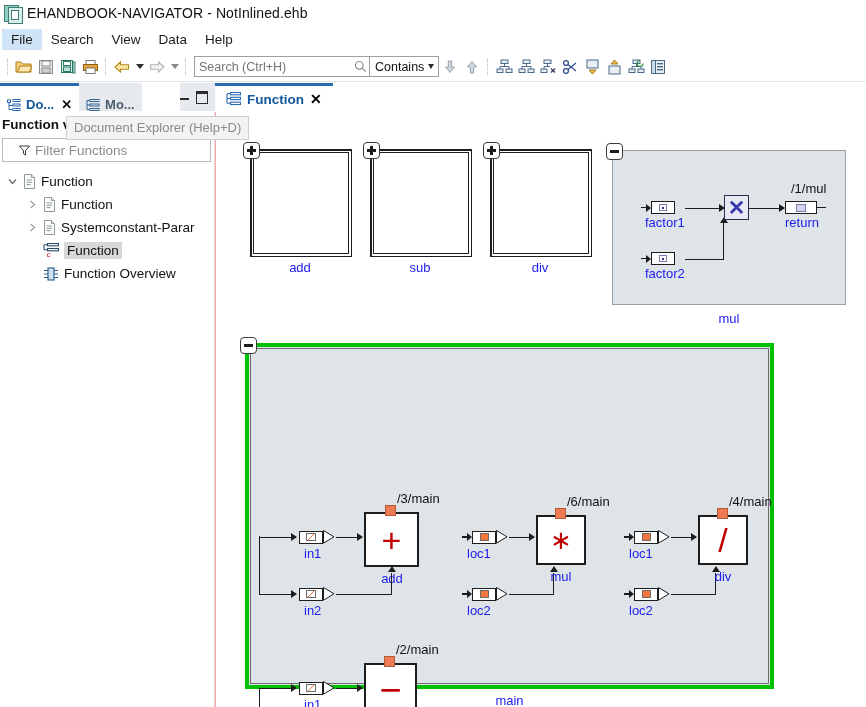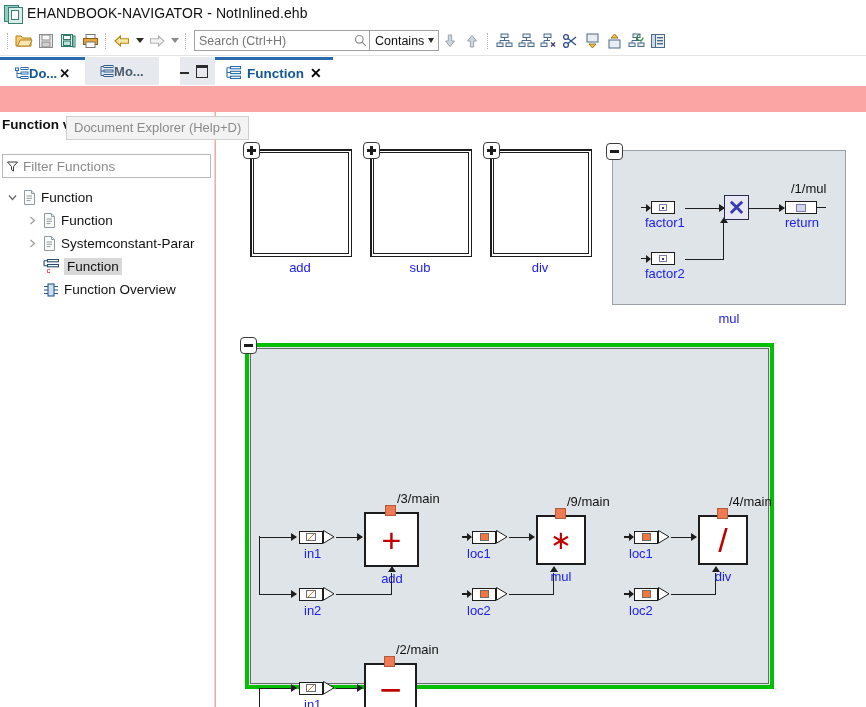--- a/index.html
+++ b/index.html
@@ -35,21 +35,21 @@
   .searchbox input{border:0;outline:0;height:17px;width:148px;font-size:12.5px;color:#777;padding:0 4px;
     font-family:"Liberation Sans",sans-serif;background:transparent;}
   .searchbox .mag{width:18px;height:17px;display:flex;align-items:center;justify-content:center;}
   .searchbox .vsep{width:1px;height:19px;background:#a0a0a0;}
   .searchbox .contains{font-size:12.5px;padding:0 4px 0 5px;color:#111;display:flex;align-items:center;gap:4px;height:19px;}
   .searchbox .contains i{width:0;height:0;border-left:3.5px solid transparent;border-right:3.5px solid transparent;border-top:5px solid #2b2b2b;}
 
   
   .tabrow{height:30px;display:flex;align-items:flex-end;background:#ffffff;position:relative;}
   .left-tabs{width:215px;display:flex;align-items:flex-end;height:30px;position:relative;}
-  .ltab{height:29px;display:flex;align-items:center;padding:0 15px;font-size:13px;font-weight:bold;
+  .ltab{height:29px;display:flex;align-items:flex-end;gap:5px;padding:0 7px;font-size:13px;font-weight:bold;
         position:relative;box-sizing:border-box;}
   .ltab.active{color:#12569b;background:#ffffff;border-top:3px solid #2a6ab0;}
   .ltab.inactive{color:#4a5b6b;background:#e6eaee;margin-top:16px;}
   .ltab .x{font-size:13px;font-weight:bold;color:#111;margin-left:2px;}
   .minmax{display:flex;align-items:center;gap:7px;margin-left:auto;padding-right:7px;height:29px;background:#e6eaee;}
   .minmax .mn{width:9px;height:2px;border-bottom:2px solid #2b2b2b;}
   .minmax .mx{width:10px;height:9px;border:1.5px solid #2b2b2b;border-top-width:3px;}
 
   .right-tabs{flex:1;display:flex;align-items:flex-end;height:30px;border-bottom:0;}
   .rtab{height:29px;display:flex;align-items:center;gap:6px;padding:0 11px;font-size:13.5px;font-weight:bold;box-sizing:border-box;}
@@ -63,21 +63,21 @@
 
   
   .tooltip{position:absolute;left:66px;top:116px;height:22px;line-height:22px;padding:0 7px;
     background:#f3f3f3;border:1px solid #cfcfcf;color:#8a8a8a;font-size:13px;z-index:40;white-space:nowrap;}
 
   
   .leftpanel{position:absolute;left:0;top:112px;width:214px;bottom:0;background:#fff;}
   .fv-header{display:flex;align-items:center;height:24px;padding-left:2px;font-weight:bold;font-size:13.5px;color:#111;}
   .fv-header .lbl{white-space:nowrap;overflow:hidden;}
   .fv-header .menu-ico{margin-left:4px;}
-  .filterbox{margin:18px 3px 0 2px;height:22px;border:1px solid #b9b9b9;background:#fff;display:flex;align-items:center;gap:5px;padding-left:4px;}
+  .filterbox{margin:2px 3px 0 2px;height:22px;border:1px solid #b9b9b9;background:#fff;display:flex;align-items:center;gap:5px;padding-left:16px;}
   .filterbox .ftxt{color:#8b8b8b;font-size:13.5px;}
   .tree{margin-top:8px;font-size:13.5px;}
   .tnode{display:flex;align-items:center;height:23px;padding-left:6px;gap:5px;white-space:nowrap;}
   .tnode .arrow{width:12px;display:flex;justify-content:center;color:#8a8a8a;font-size:11px;}
   .tnode .lbl{color:#111;}
   .tnode.selected .lbl{background:#d8d8d8;padding:1px 3px;}
   .indent1{padding-left:6px;}
   .indent2{padding-left:26px;}
 
   .vdivider{position:absolute;left:214px;top:112px;bottom:0;width:1px;background:#dcdcdc;}
@@ -145,20 +145,27 @@
 
   <div class="titlebar">
     <span class="app-icon">
       <span class="b1"></span>
         <span class="b2"></span>
         <span class="b3"></span>
     </span>
     <span class="title">EHANDBOOK-NAVIGATOR - NotInlined.ehb</span>
   </div>
 
+  <div class="menubar">
+    <div class="mi first">File</div>
+    <div class="mi">Search</div>
+    <div class="mi">View</div>
+    <div class="mi">Data</div>
+    <div class="mi">Help</div>
+  </div>
 
   <div class="toolbar">
     <div class="tb-sep"></div>
     <div class="tb-btn">
       <svg width="18" height="16" viewBox="0 0 18 16">
           <path d="M1 13V3h5l1.6 2H16v8z" fill="#f7cf7a" stroke="#b07e18" stroke-width="1"></path>
           <path d="M2.5 13l2.6-6H17l-2.6 6z" fill="#fde7b0" stroke="#b07e18" stroke-width="1"></path>
         </svg>
     </div>
     <div class="tb-btn">
@@ -616,21 +623,21 @@
       </div>
       <div class="plabel" style="left:218px;top:256px;">loc2</div>
       <div class="wire wh" style="left:260px;top:246.5px;width:45px;"></div>
       <div class="wire wv" style="left:303.6px;top:226px;height:21px;"></div>
       <div class="warrow up" style="left:300.5px;top:219px;"></div>
 
       <div class="opblock" style="left:287px;top:168px;width:50px;height:50px;">
         <span class="gl" style="font-size:26px;">∗</span>
       </div>
       <div class="optag" style="left:306px;top:161px;"></div>
-      <div class="opref" style="left:318px;top:147px;">/9/main</div>
+      <div class="opref" style="left:318px;top:147px;">/6/main</div>
       <div class="opname" style="left:282px;top:222px;">mul</div>
 
       <div class="port" style="left:375px;top:183px;">
         <span class="stub"></span>
         <span class="arrowin"></span>
         <span class="boxp">
           <span class="sw-loc"></span>
         </span>
         <span class="trioutline">
           <svg width="12" height="14" viewBox="0 0 12 14">
@@ -686,15 +693,16 @@
       <div class="opblock" style="left:115px;top:316px;width:53px;height:53px;">
         <span class="gl" style="font-size:38px;">−</span>
       </div>
       <div class="optag" style="left:135px;top:309px;"></div>
       <div class="opref" style="left:147px;top:295px;">/2/main</div>
 
     </div>
     <div class="pm" style="left:24px;top:225px;">
       <span class="h"></span>
     </div>
+    <div class="cap" style="left:30px;top:581px;width:527px;">main</div>
 
   </div>
 </div>
 
 </body></html>

